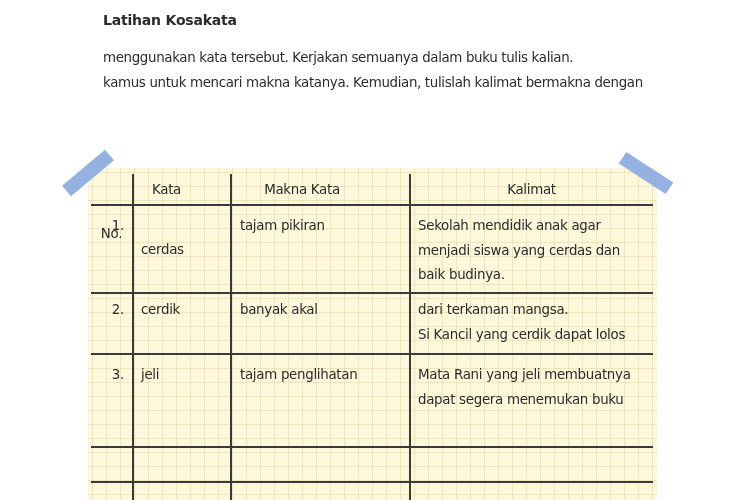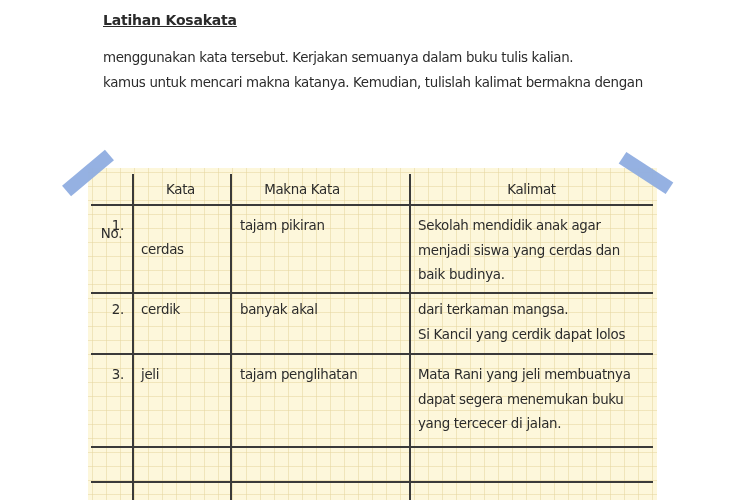--- a/index.html
+++ b/index.html
@@ -6,21 +6,20 @@
     body {
       width:750px; height:500px; overflow:hidden; position:relative;
       background:#ffffff;
       font-family:"DejaVu Sans", "Liberation Sans", sans-serif;
       color:#2b2b2b;
     }
     .heading {
       position:absolute; left:103px; top:12px;
       font-size:14px; font-weight:bold; color:#2a2a2a;
       letter-spacing:-0.2px;
-      text-decoration:underline;
     }
     .intro {
       position:absolute; left:103px; top:46px; width:560px;
       font-size:13.4px; line-height:24.5px; color:#2b2b2b;
       letter-spacing:-0.35px;
     }
     .intro p { margin:0; }
     .hl { background:#b9cfe8; }
 
     .paper {
@@ -69,21 +68,21 @@
   <div class="hline" style="top:292px;"></div>
   <div class="hline" style="top:353px;"></div>
   <div class="hline" style="top:446px;"></div>
   <div class="hline" style="top:481px;"></div>
 
   <div class="vline" style="left:132px;"></div>
   <div class="vline" style="left:230px;"></div>
   <div class="vline" style="left:409px;"></div>
 
   <div class="hdr" style="left:91px;width:41px;margin-top:44px;">No.</div>
-  <div class="hdr" style="left:132px;width:97px;">Kata</div>
+  <div class="hdr" style="left:118px;width:97px;">Kata</div>
   <div class="hdr" style="left:231px;width:142px;">Makna Kata</div>
   <div class="hdr" style="left:410px;width:243px;">Kalimat</div>
 
   <div>
     <div class="cell num" style="top:214px;">1.</div>
     <div class="cell" style="left:141px;top:214px;margin-top:24px;">cerdas</div>
     <div class="cell" style="left:240px;top:214px;">tajam pikiran</div>
     <div class="cell" style="left:418px;top:214px;width:232px;">
       <div>Sekolah mendidik anak agar</div>
       <div>menjadi siswa yang cerdas dan</div>
@@ -101,19 +100,18 @@
     </div>
   </div>
 
   <div>
     <div class="cell num" style="top:363px;">3.</div>
     <div class="cell" style="left:141px;top:363px;text-align:center;">jeli</div>
     <div class="cell" style="left:240px;top:363px;">tajam penglihatan</div>
     <div class="cell" style="left:418px;top:363px;width:232px;">
       <div>Mata Rani yang jeli membuatnya</div>
       <div>dapat segera menemukan buku</div>
-      <div>yang tercecer di jalan.</div>
     </div>
   </div>
 
   <div></div>
   <div></div>
 </div>
 
 </body></html>

